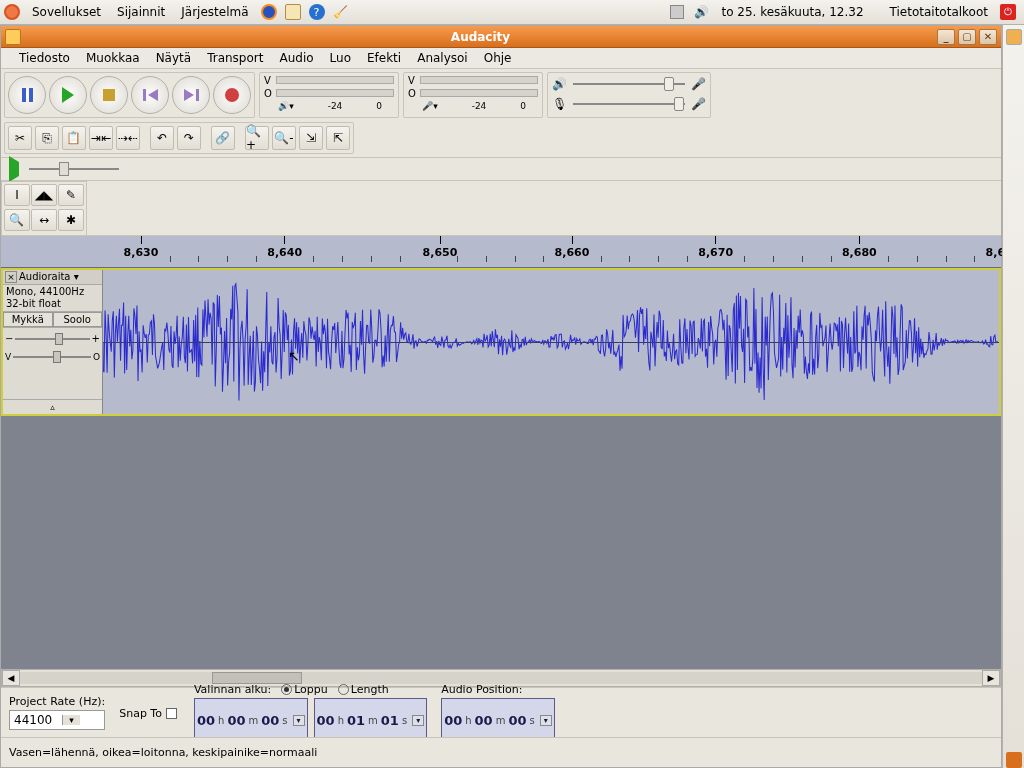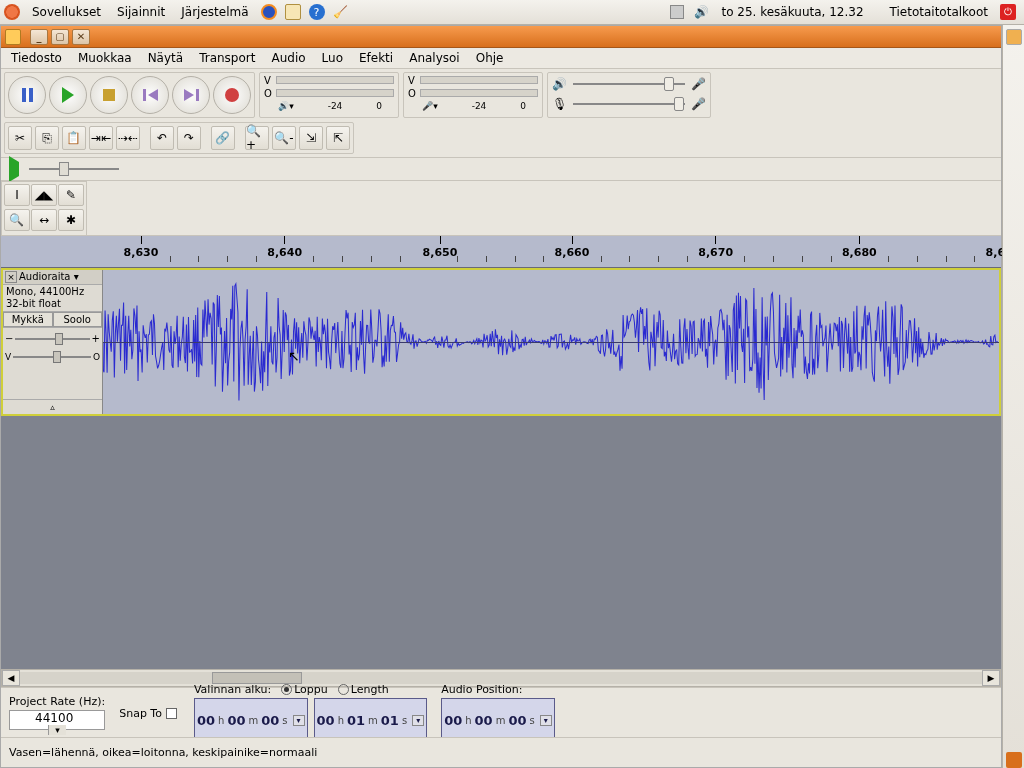--- a/index.html
+++ b/index.html
@@ -18,21 +18,21 @@
 .net-icon{width:14px;height:14px;border:1px solid #888;background:#ccc;}
 .logout-icon{width:16px;height:16px;background:#d22;border-radius:2px;color:#fff;font-size:10px;display:flex;align-items:center;justify-content:center;}
 
 
 .titlebar { height: 24px; background: linear-gradient(#f79b4e,#d86f1c); display: flex; align-items: center; padding: 0 4px; color:#fff; font-weight:bold; border-bottom:1px solid #a55618;}
 .titlebar .app-icon { width:16px; height:16px; background:#ffcb5a; border-radius:2px; margin-right:6px; border:1px solid #b07a20;}
 .titlebar .title { flex:1; text-align:center; }
 .titlebar .win-btn { width:18px; height:16px; background:linear-gradient(#f4e6d5,#dcc5a8); border:1px solid #a87640; margin-left:3px; border-radius:2px; color:#5a3b18; font-size:10px; display:flex; align-items:center; justify-content:center;}
 
 
-.menubar { height:22px; background:#ece9e2; border-bottom:1px solid #c8c4bb; display:flex; align-items:center; padding:0 2px;}
+.menubar { height:22px; background:#ece9e2; border-bottom:1px solid #c8c4bb; display:flex; align-items:center; padding:0 10px;}
 .menubar .mitem { padding:2px 8px; }
 
 
 .toolbars { background:#e9e6de; display:flex; flex-wrap:wrap; border-bottom:1px solid #c8c4bb; padding:3px; gap:4px; }
 .tb-group { border:1px solid #c8c4bb; background:#e9e6de; padding:3px; display:flex; align-items:center; gap:3px; border-radius:2px;}
 .transport .tb-btn { width:38px; height:38px; border-radius:50%; background:radial-gradient(#fefefe,#dcd9d0); border:1px solid #b5b1a8; display:flex; align-items:center; justify-content:center;}
 .glyph-play{width:0;height:0;border-left:12px solid #28a428;border-top:8px solid transparent;border-bottom:8px solid transparent;}
 .glyph-pause{display:flex;gap:3px;}
 .glyph-pause>div{width:4px;height:14px;background:#3a60c8;}
 .glyph-stop{width:12px;height:12px;background:#c8a030;}
@@ -93,21 +93,21 @@
 
 .empty-area{background:#7f838e;height:272px;}
 .hscroll{height:18px;background:#e4e1d8;border:1px solid #b5b1a8;display:flex;align-items:center;}
 .hscroll .arrow{width:18px;height:16px;border:1px solid #aaa;background:#e8e5dc;display:flex;align-items:center;justify-content:center;font-size:9px;}
 .hscroll .track{flex:1;height:12px;background:#d6d3ca;position:relative;}
 .hscroll .thumb{position:absolute;left:20%;width:90px;height:12px;background:#c3c0b7;border:1px solid #999;}
 
 
 .bottom-bar{height:50px;background:#e9e6de;border-top:1px solid #c8c4bb;display:flex;align-items:center;padding:2px 8px;gap:14px;font-size:11px;}
 .rate-box{display:flex;flex-direction:column;gap:2px;}
-.combo{display:flex;align-items:center;border:1px solid #999;background:#fff;height:20px;flex-direction:column;}
+.combo{display:flex;align-items:center;border:1px solid #999;background:#fff;height:20px;}
 .combo input{border:none;width:52px;padding:0 4px;font-size:12px;}
 .combo .dd{width:18px;border-left:1px solid #999;background:#e4e1d8;text-align:center;font-size:9px;}
 .timecode{display:flex;align-items:center;gap:2px;border:1px solid #5a5a8a;background:#d4d6ea;padding:14px 2px;font-family:monospace;font-size:13px;font-weight:bold;color:#1a1a4a;}
 .timecode .unit{color:#444;font-size:10px;font-weight:normal;margin:0 1px;}
 .timecode .dd{width:12px;border:1px solid #888;background:#e0e0e8;font-size:8px;text-align:center;margin-left:2px;}
 .radio{width:11px;height:11px;border-radius:50%;border:1px solid #666;display:inline-flex;align-items:center;justify-content:center;margin-right:2px;}
 .radio.sel::after{content:"";width:5px;height:5px;border-radius:50%;background:#333;}
 .chk{width:11px;height:11px;border:1px solid #666;background:#fff;display:inline-block;margin-right:3px;}
 
 .statusbar{height:32px;background:#e9e6de;border-top:1px solid #c8c4bb;display:flex;align-items:center;padding:0 8px;font-size:11px;}
@@ -148,20 +148,21 @@
   <span class="menu-item">Tietotaitotalkoot</span>
   <span class="tray-icon">
       <span class="logout-icon">⏻</span>
     </span>
 </div>
 
 <div class="content-wrap">
 
 <div class="titlebar">
   <span class="app-icon"></span>
+  <span class="title">Audacity</span>
   <span class="win-btn">_</span>
   <span class="win-btn">▢</span>
   <span class="win-btn">✕</span>
 </div>
 
 <div class="menubar">
   <span class="mitem">Tiedosto</span>
   <span class="mitem">Muokkaa</span>
   <span class="mitem">Näytä</span>
   <span class="mitem">Transport</span>

